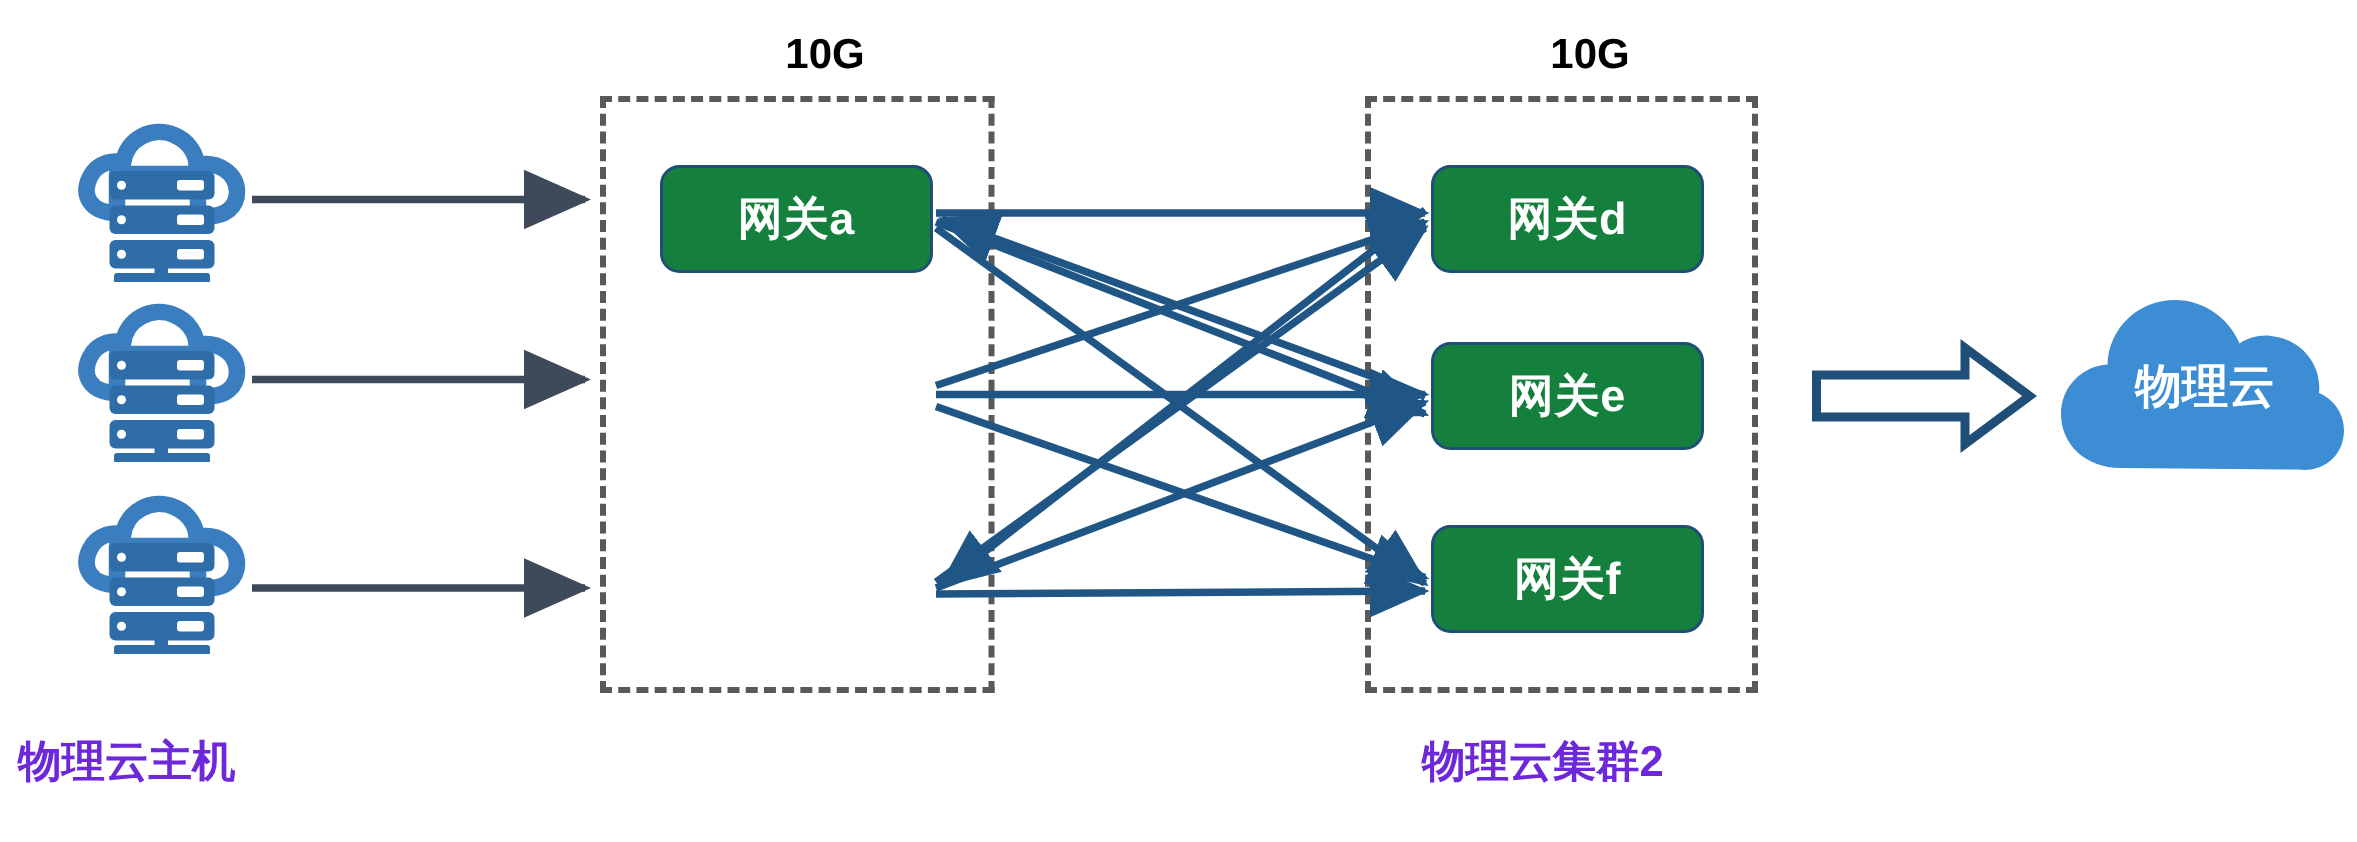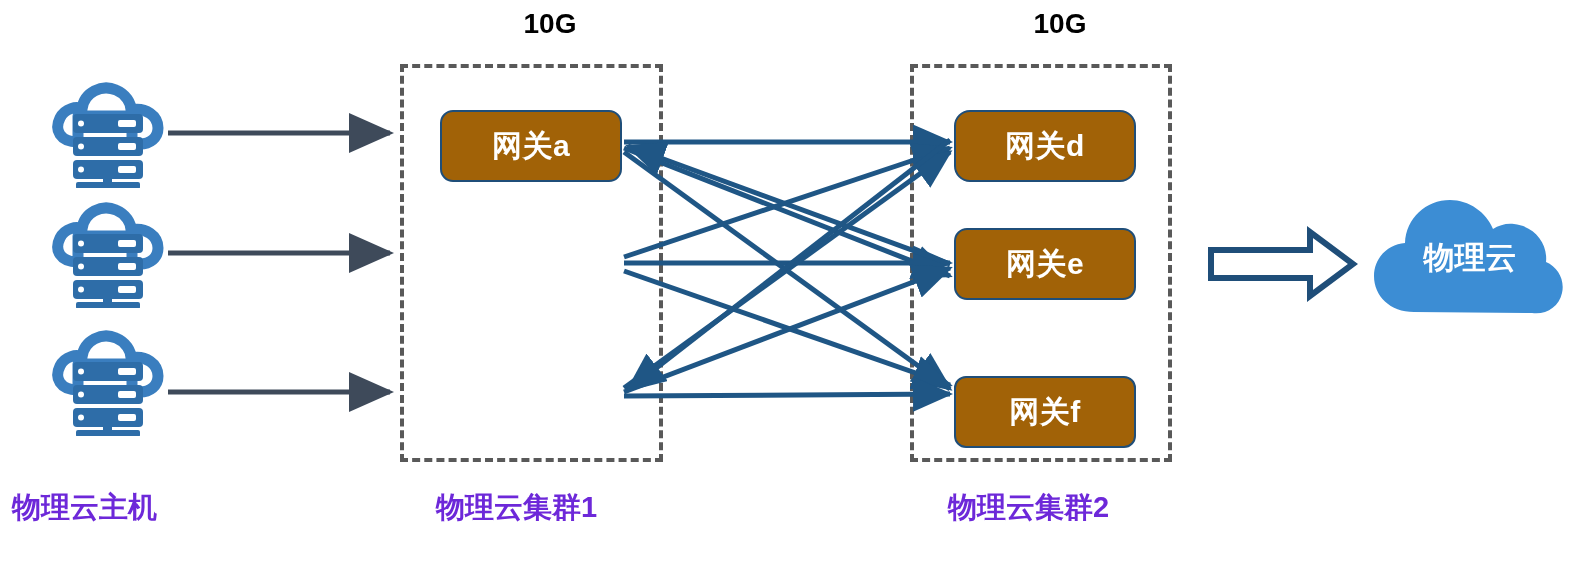--- a/index.html
+++ b/index.html
@@ -21,40 +21,41 @@
     border: 4px dashed #595959;
     box-sizing: border-box;
     background: transparent;
   }
   
   .gw {
     position: absolute;
     width: 182px;
     height: 72px;
     border-radius: 13px;
-    background: #a16207;
+    background: #15803d;
     border: 2.5px solid #1F4E79;
     box-sizing: border-box;
     display: flex;
     align-items: center;
     justify-content: center;
     color: #ffffff;
     font-size: 30px;
     font-weight: bold;
     letter-spacing: 0.5px;
     white-space: nowrap;
   }
   
   .cap-10g {
     position: absolute;
     font-size: 28px;
     font-weight: bold;
     color: #000000;
     text-align: center;
     white-space: nowrap;
+    margin-top: 12px;
   }
   .cap-bottom {
     position: absolute;
     font-size: 29px;
     font-weight: bold;
     color: #6d28d9;
     white-space: nowrap;
   }
   
   .layer {
@@ -170,43 +171,42 @@
 
       <line x1="950" y1="140" x2="628" y2="390"></line>
       <line x1="950" y1="264" x2="628" y2="146"></line>
     </g>
   </svg>
 
   <div class="gw" style="left:440px; top:110px;">
     <span>网关a</span>
   </div>
 
-  <div class="gw" style="left:954px; top:110px;border-radius:16px;">
+  <div class="gw" style="left:954px; top:110px;">
     <span>网关d</span>
   </div>
   <div class="gw" style="left:954px; top:228px;">
     <span>网关e</span>
   </div>
-  <div class="gw" style="left:954px; top:376px;border-radius:12px;">
+  <div class="gw" style="left:954px; top:350px;">
     <span>网关f</span>
   </div>
 
   <div class="cap-10g" style="left:460px; top:8px; width:180px;">10G</div>
   <div class="cap-10g" style="left:970px; top:8px; width:180px;">10G</div>
 
   <div class="block-arrow" style="left:1206px; top:226px;">
     <svg width="152" height="76" viewBox="0 0 152 76" xmlns="http://www.w3.org/2000/svg">
       <path d="M5 24 L104 24 L104 6 L147 38 L104 70 L104 52 L5 52 Z" fill="#ffffff" stroke="#1F4E79" stroke-width="6" stroke-linejoin="miter"></path>
     </svg>
   </div>
 
   <div class="big-cloud" style="left:1368px; top:188px;">
     <svg width="200" height="136" viewBox="0 0 200 136" xmlns="http://www.w3.org/2000/svg">
       <path d="M46 124 C22 124 6 108 6 88 C6 70 20 56 37 55 C38 30 58 12 82 12 C101 12 118 24 125 41 C131 37 139 35 146 36 C166 38 180 55 178 74 C190 79 197 92 194 105 C191 119 178 127 164 125 Z" fill="#3C8DD4"></path>
       <text x="102" y="80" text-anchor="middle" fill="#ffffff" font-family="Liberation Sans, DejaVu Sans, sans-serif" font-size="31" font-weight="bold">物理云</text>
     </svg>
   </div>
 
   <div class="cap-bottom" style="left:12px; top:488px;">物理云主机</div>
-  <div class="cap-bottom" style="left:436px; top:488px;">物理云集群1</div>
   <div class="cap-bottom" style="left:948px; top:488px;text-align:center;">物理云集群2</div>
 
 </div>
 
 </body></html>

